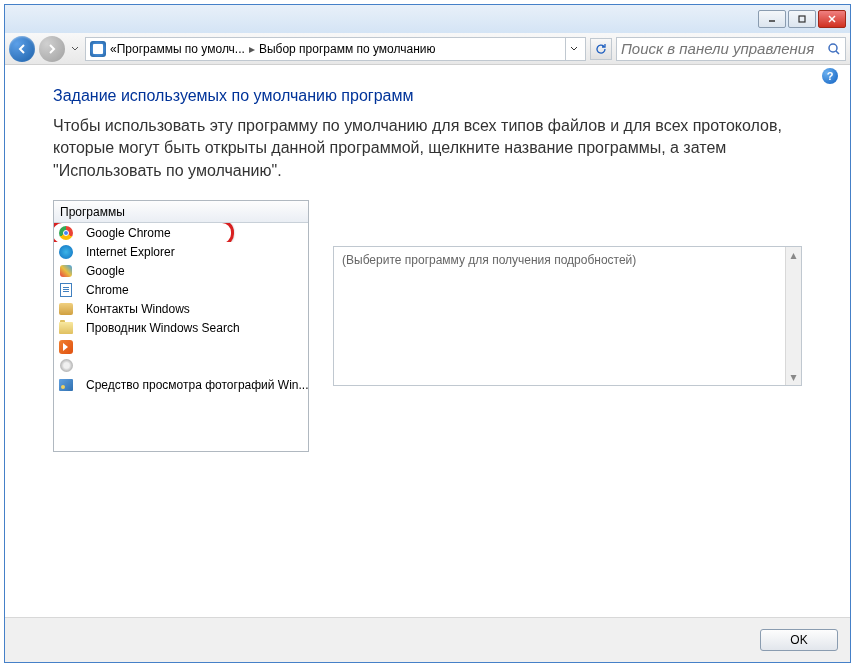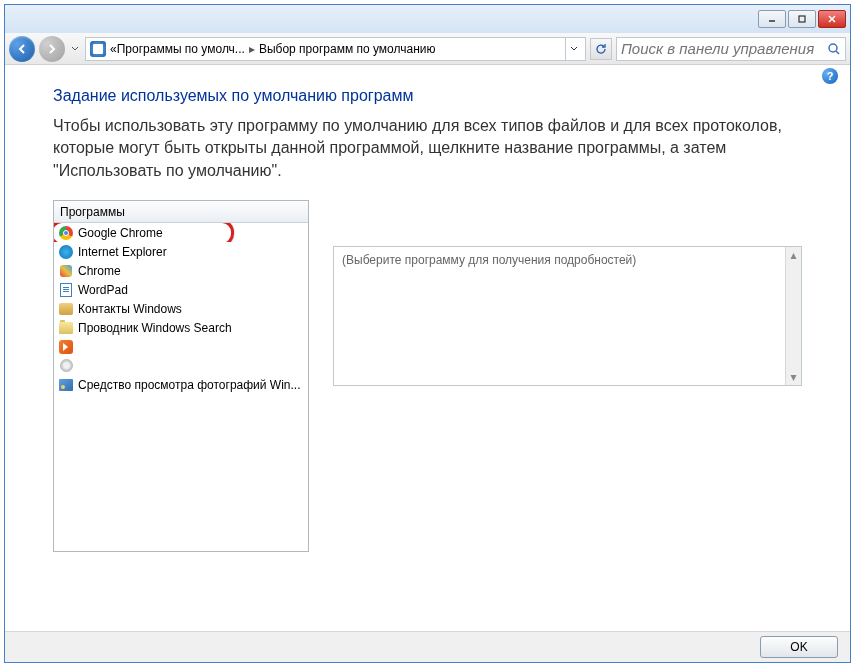--- a/index.html
+++ b/index.html
@@ -33,34 +33,34 @@
     .search-icon { color: #4070c0; width: 14px; height: 14px; }
     
     .help-row { height: 22px; display: flex; justify-content: flex-end; align-items: center; padding-right: 12px; }
     .help-icon { width: 16px; height: 16px; background: radial-gradient(circle at 30% 30%,#6ab0f0,#1060c0); border-radius: 50%; color: #fff; font-size: 11px; font-weight: bold; display: flex; align-items: center; justify-content: center; cursor: pointer; }
     
     .content { flex: 1; padding: 0 48px; }
     .page-title { font-size: 16px; color: #003399; margin-bottom: 10px; }
     .page-desc { font-size: 16px; color: #333; line-height: 1.4; margin-bottom: 18px; max-width: 760px; }
     
     .panels { display: flex; gap: 24px; }
-    .programs-list { width: 256px; height: 352px; border: 1px solid #b0b8c0; background: #fff; }
+    .programs-list { width: 256px; height: 252px; border: 1px solid #b0b8c0; background: #fff; }
     .list-header { height: 22px; background: linear-gradient(180deg,#fdfdfd,#eaeef4); border-bottom: 1px solid #c8d0d8; padding-left: 6px; display: flex; align-items: center; font-size: 12px; }
     .list-body { overflow: auto; }
-    .list-item { height: 19px; display: flex; align-items: center; padding-left: 4px; gap: 4px; cursor: pointer; white-space: nowrap; overflow: hidden; text-overflow: ellipsis; }
+    .list-item { height: 19px; display: flex; align-items: center; padding-left: 4px; gap: 12px; cursor: pointer; white-space: nowrap; overflow: hidden; text-overflow: ellipsis; }
     .list-item.highlighted { position: relative; }
     .list-item .icon { width: 16px; height: 16px; flex-shrink: 0; display: flex; align-items: center; justify-content: center; }
     .marker { position: absolute; border: 3px solid #d82020; border-radius: 12px; width: 184px; height: 26px; left: -4px; top: -3px; pointer-events: none; box-shadow: 0 0 2px rgba(0,0,0,.3); }
     
     .detail-panel { flex: 1; height: 140px; border: 1px solid #c0c8d0; background: #fff; margin-top: 46px; padding: 6px 8px; color: #666; font-size: 12px; position: relative; }
     .scrollbar { position: absolute; right: 0; top: 0; bottom: 0; width: 16px; background: #f0f0f0; border-left: 1px solid #d8d8d8; }
     .scroll-arrow { height: 16px; display: flex; align-items: center; justify-content: center; color: #888; }
     .scroll-arrow.bottom { position: absolute; bottom: 0; left: 0; right: 0; }
     
-    .footer { height: 31px; border-top: 1px solid #d8d8d8; background: #f0f0f0; display: flex; justify-content: flex-end; align-items: center; padding-right: 12px; }
+    .footer { height: 45px; border-top: 1px solid #d8d8d8; background: #f0f0f0; display: flex; justify-content: flex-end; align-items: center; padding-right: 12px; }
     .ok-btn { width: 78px; height: 22px; border: 1px solid #8a9cb0; background: linear-gradient(180deg,#fdfdfd,#e2e6ec); border-radius: 3px; font-size: 12px; cursor: pointer; }
     
     
     .ic-chrome { background: conic-gradient(#ea4335 0 120deg,#fbbc05 120deg 240deg,#34a853 240deg 360deg); border-radius: 50%; width: 14px; height: 14px; position: relative; }
     .ic-chrome::after { content: ''; position: absolute; inset: 4px; background: #4285f4; border-radius: 50%; border: 1px solid #fff; }
     .ic-ie { background: radial-gradient(circle,#3cb4e8,#1070c0); border-radius: 50%; width: 14px; height: 14px; }
     .ic-paint { position: relative; width: 14px; height: 14px; }
     .ic-paint::before { content: ''; position: absolute; inset: 1px; background: linear-gradient(45deg,#e84040,#e8c040,#40a0e8); border-radius: 3px; }
     .ic-wordpad { background: #fff; border: 1px solid #4080c0; width: 12px; height: 14px; position: relative; }
     .ic-wordpad::after { content: ''; position: absolute; left: 2px; right: 2px; top: 3px; height: 1px; background: #4080c0; box-shadow: 0 2px 0 #4080c0, 0 4px 0 #4080c0; }
@@ -164,27 +164,27 @@
           <div class="list-item">
             <div class="icon">
                 <div class="ic-ie"></div>
               </div>
             <span>Internet Explorer</span>
           </div>
           <div class="list-item">
             <div class="icon">
                 <div class="ic-paint"></div>
               </div>
+            <span>Google</span>
+          </div>
+          <div class="list-item">
+            <div class="icon">
+                <div class="ic-wordpad"></div>
+              </div>
             <span>Chrome</span>
-          </div>
-          <div class="list-item">
-            <div class="icon">
-                <div class="ic-wordpad"></div>
-              </div>
-            <span>WordPad</span>
           </div>
           <div class="list-item">
             <div class="icon">
                 <div class="ic-contacts"></div>
               </div>
             <span>Контакты Windows</span>
           </div>
           <div class="list-item">
             <div class="icon">
                 <div class="ic-explorer"></div>

